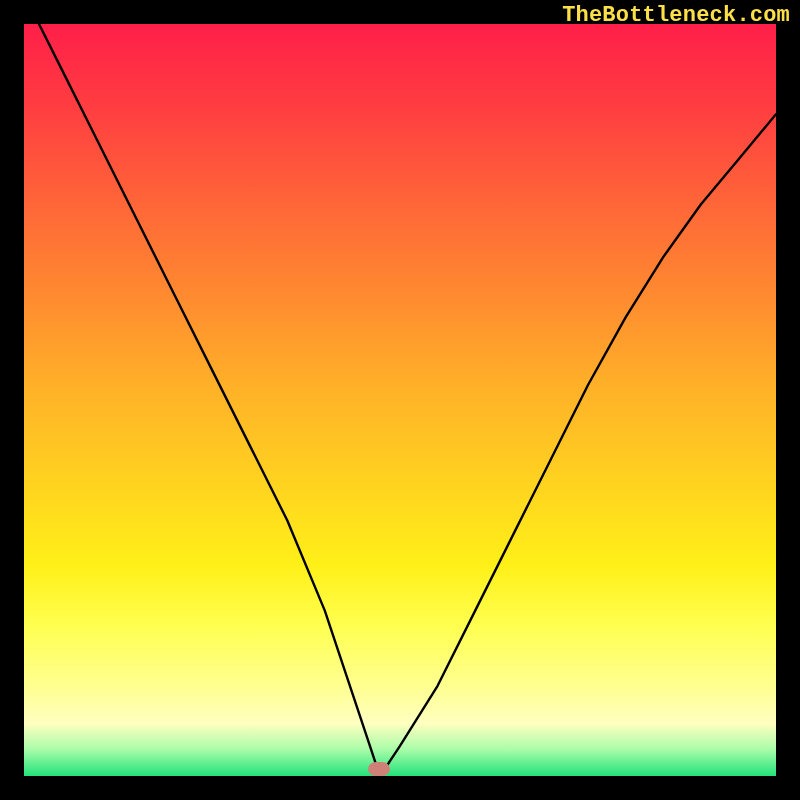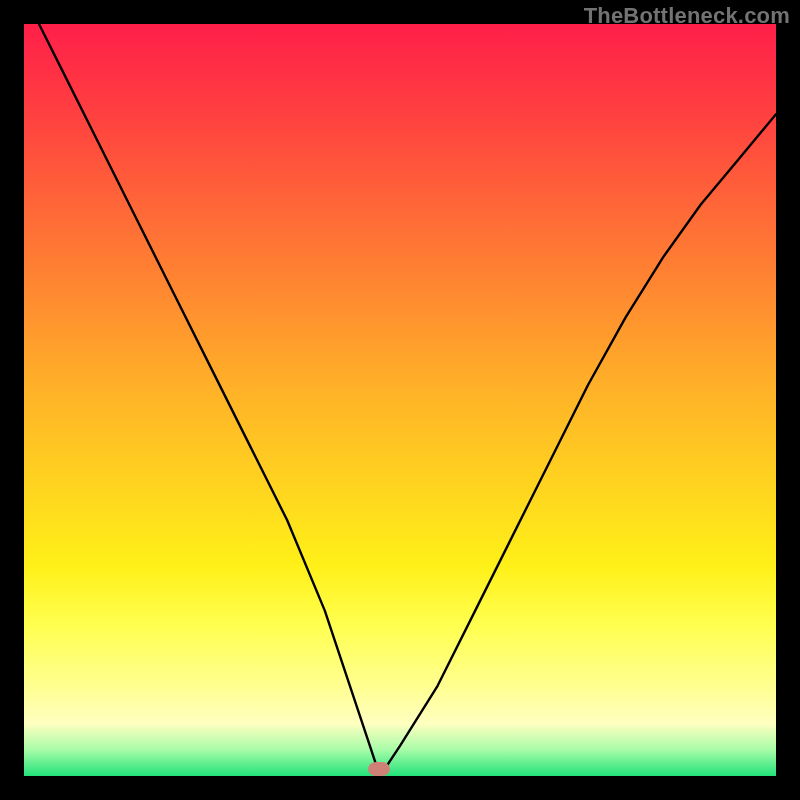--- a/index.html
+++ b/index.html
@@ -32,22 +32,23 @@
       #a8fca8 96.5%,
       #22e27a 100%
     );
   }
   .watermark {
     position: absolute;
     top: 3px;
     right: 10px;
     font-size: 22px;
     font-weight: 600;
-    color: #737373;
+    color: #fde047;
     letter-spacing: 0.2px;
+    font-family: Liberation Mono, monospace;
   }
   svg.curve {
     position: absolute;
     left: 0;
     top: 0;
     width: 752px;
     height: 752px;
   }
   .marker {
     position: absolute;

